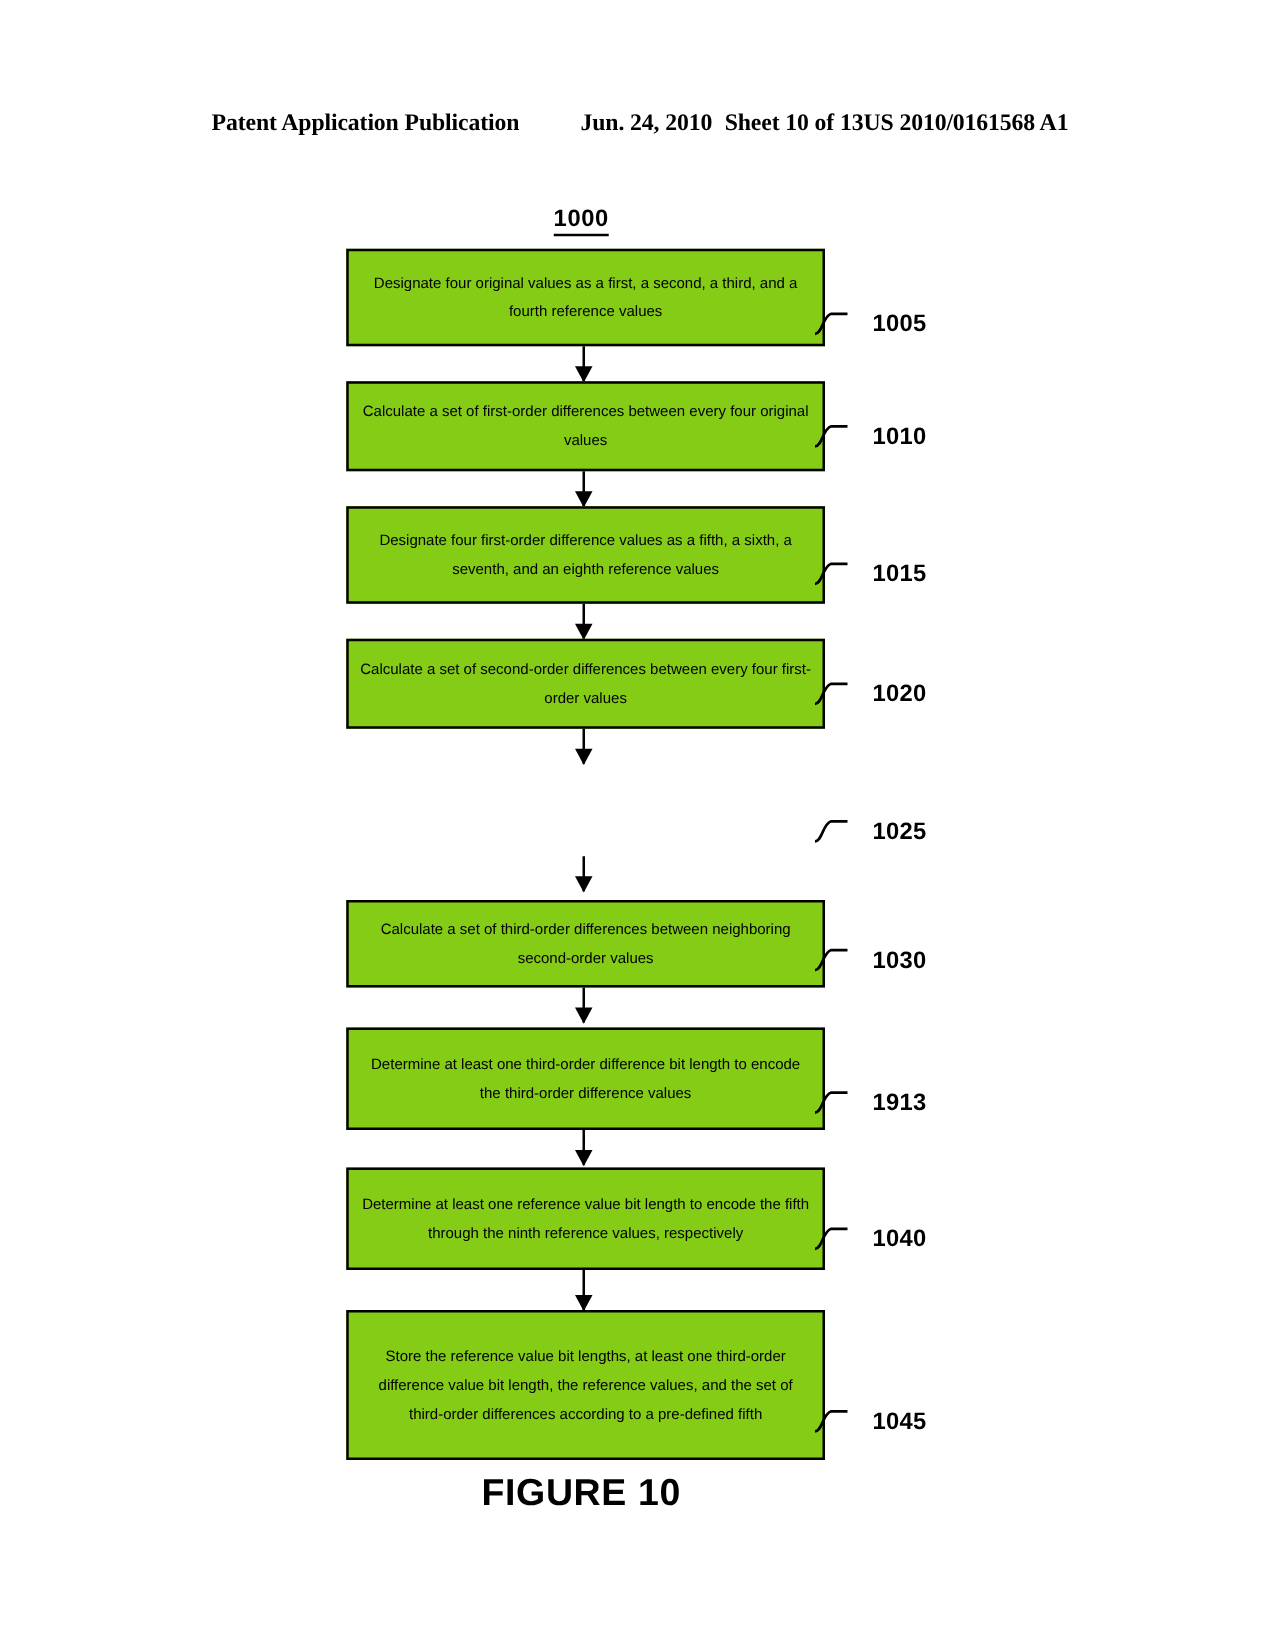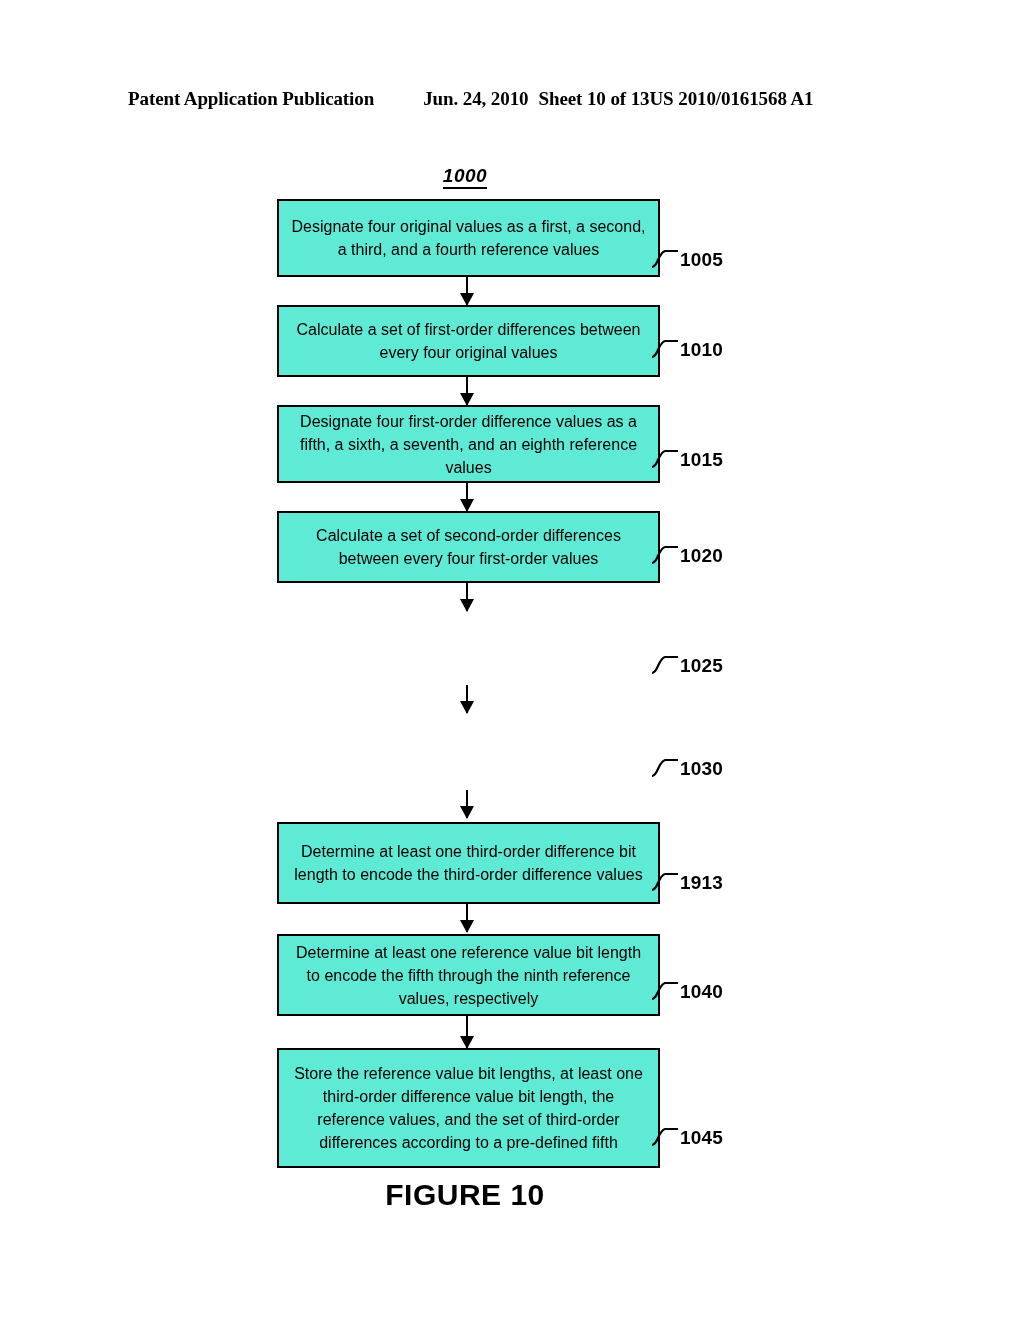--- a/index.html
+++ b/index.html
@@ -22,20 +22,21 @@
     top: 88px;
     left: 128px;
     width: 768px;
     display: flex;
     align-items: baseline;
     font-family: "Liberation Serif", serif;
     font-weight: bold;
     font-size: 19px;
     letter-spacing: -0.1px;
     white-space: nowrap;
+    justify-content: center;
   }
   .hdr-pub   { }
   .hdr-date  { margin-left: 49px; }
   .hdr-sheet { margin-left: 10px; }
   .hdr-num   { }
 
   
   .figure {
     position: absolute;
     top: 0;
@@ -50,36 +51,35 @@
     left: 0;
     width: 930px;
     text-align: center;
     font-size: 19px;
     font-weight: bold;
     letter-spacing: 0.5px;
   }
   .fig-id span {
     border-bottom: 2px solid #000;
     padding-bottom: 1px;
-    font-style: italic;
   }
 
   
   .node {
     position: absolute;
     left: 277px;
     width: 383px;
     box-sizing: border-box;
     border: 2px solid #000;
-    background: #5eead4;
+    background: #84cc16;
     display: flex;
     align-items: center;
     justify-content: center;
     text-align: center;
-    font-size: 16px;
+    font-size: 12px;
     line-height: 23px;
     padding: 4px 9px;
   }
   .node-text { width: 100%; }
 
   
   .arrow {
     position: absolute;
     left: 466px;
     width: 2px;
@@ -105,21 +105,21 @@
     letter-spacing: 0.2px;
     white-space: nowrap;
   }
   .ref .leader {
     position: absolute;
     left: -26px;
     top: -2px;
     width: 28px;
     height: 22px;
   }
-  .ref .num { margin-left: 2px; }
+  .ref .num { margin-left: 20px; }
 
   .fig-caption {
     position: absolute;
     top: 1178px;
     left: 0;
     width: 930px;
     text-align: center;
     font-size: 30px;
     font-weight: bold;
     letter-spacing: 0.5px;
@@ -186,20 +186,23 @@
   </div>
 
   <div class="arrow" style="top:685px; height:28px;"></div>
   <div class="ref" style="top:655px; left:678px;">
     <svg class="leader" viewBox="0 0 28 22">
       <path d="M0 20 C6 20, 6 6, 13 4 L26 4" stroke="#000" stroke-width="2.2" fill="none"></path>
     </svg>
     <span class="num">1025</span>
   </div>
 
+  <div class="node" style="top:720px; height:70px;">
+    <div class="node-text">Calculate a set of third-order differences between neighboring second-order values</div>
+  </div>
   <div class="arrow" style="top:790px; height:28px;"></div>
   <div class="ref" style="top:758px; left:678px;">
     <svg class="leader" viewBox="0 0 28 22">
       <path d="M0 20 C6 20, 6 6, 13 4 L26 4" stroke="#000" stroke-width="2.2" fill="none"></path>
     </svg>
     <span class="num">1030</span>
   </div>
 
   <div class="node" style="top:822px; height:82px;">
     <div class="node-text">Determine at least one third-order difference bit length to encode the third-order difference values</div>

